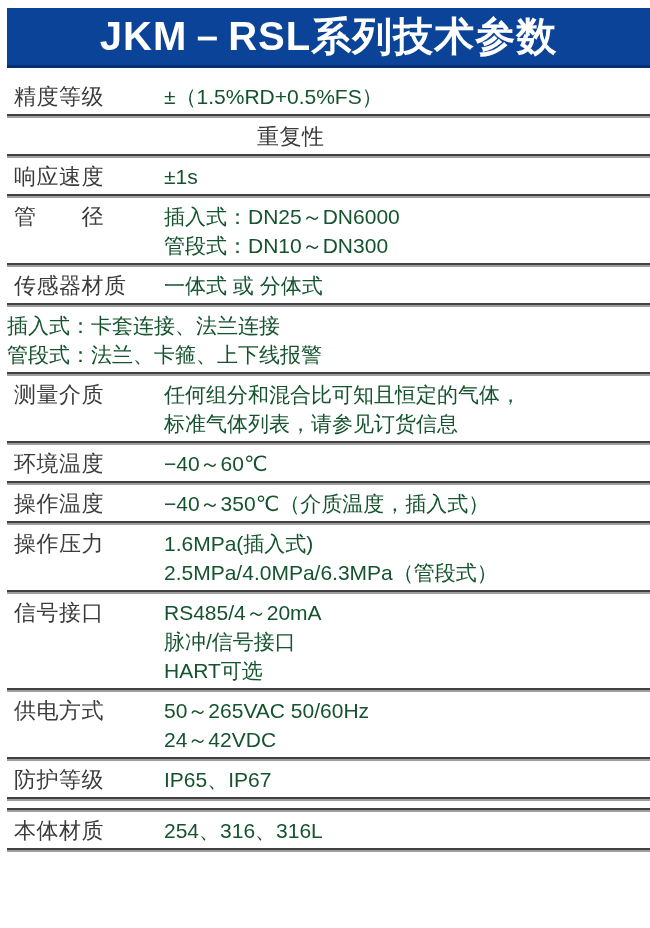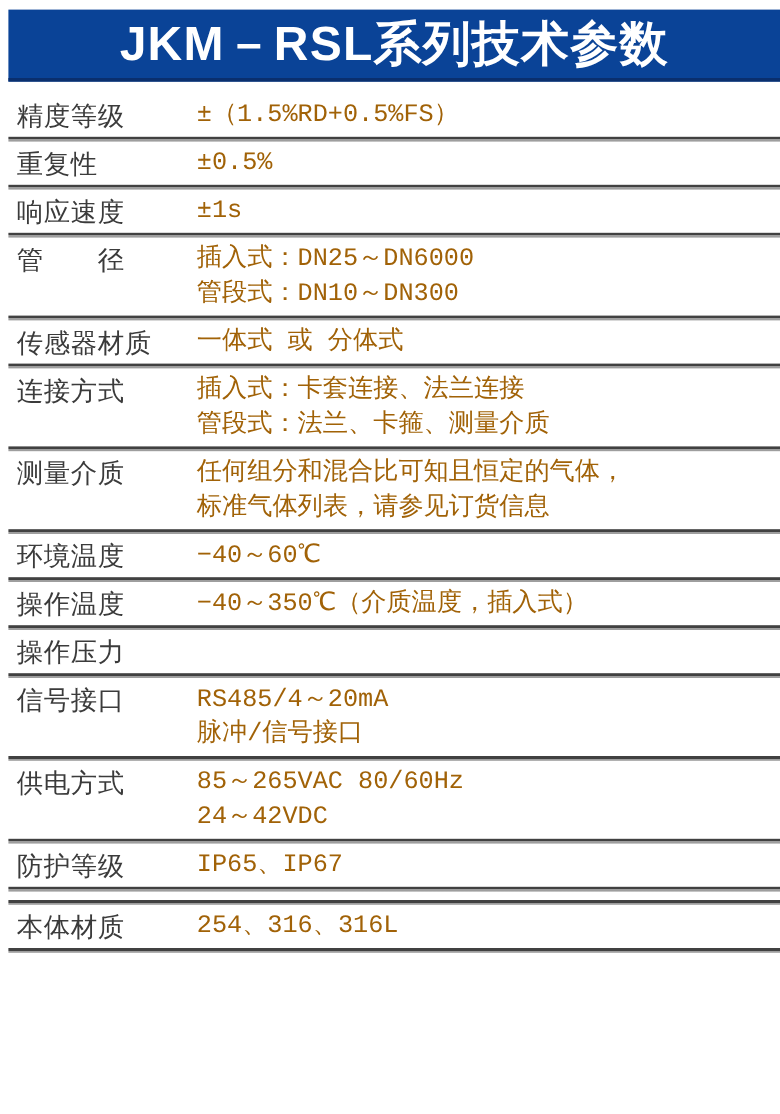--- a/index.html
+++ b/index.html
@@ -35,38 +35,38 @@
     letter-spacing: 1px;
     white-space: nowrap;
   }
   .spec-table {
     margin-top: 10px;
   }
   .row {
     display: flex;
     align-items: flex-start;
     padding: 4px 0 3px 0;
+    justify-content: center;
   }
   .label-cell {
     width: 157px;
     flex: 0 0 157px;
     box-sizing: border-box;
     padding-left: 7px;
     font-size: 22px;
     line-height: 29px;
     color: #3b3b3b;
     letter-spacing: 0.5px;
     white-space: nowrap;
   }
   .value-cell {
     flex: 1;
     font-size: 21px;
     line-height: 29px;
-    color: #a16207;
-    font-family: Liberation Mono, monospace;
+    color: #14532d;
   }
   .value-line {
     white-space: nowrap;
   }
   .divider {
     height: 4px;
     background: linear-gradient(to bottom, #414141 0%, #414141 55%, #9e9e9e 55%, #9e9e9e 100%);
   }
 </style>
 </head>
@@ -80,23 +80,20 @@
   <div class="spec-table" id="spec-table">
       <div class="row">
         <div class="label-cell">精度等级</div>
         <div class="value-cell">
           <div class="value-line">±（1.5%RD+0.5%FS）</div>
         </div>
       </div>
       <div class="divider"></div>
       <div class="row">
         <div class="label-cell">重复性</div>
-        <div class="value-cell">
-          <div class="value-line">±0.5%</div>
-        </div>
       </div>
       <div class="divider"></div>
       <div class="row">
         <div class="label-cell">响应速度</div>
         <div class="value-cell">
           <div class="value-line">±1s</div>
         </div>
       </div>
       <div class="divider"></div>
       <div class="row">
@@ -108,24 +105,23 @@
       </div>
       <div class="divider"></div>
       <div class="row">
         <div class="label-cell">传感器材质</div>
         <div class="value-cell">
           <div class="value-line">一体式 或 分体式</div>
         </div>
       </div>
       <div class="divider"></div>
       <div class="row">
-        <div class="label-cell">连接方式</div>
         <div class="value-cell">
           <div class="value-line">插入式：卡套连接、法兰连接</div>
-          <div class="value-line">管段式：法兰、卡箍、测量介质</div>
+          <div class="value-line">管段式：法兰、卡箍、上下线报警</div>
         </div>
       </div>
       <div class="divider"></div>
       <div class="row">
         <div class="label-cell">测量介质</div>
         <div class="value-cell">
           <div class="value-line">任何组分和混合比可知且恒定的气体，</div>
           <div class="value-line">标准气体列表，请参见订货信息</div>
         </div>
       </div>
@@ -139,34 +135,39 @@
       <div class="divider"></div>
       <div class="row">
         <div class="label-cell">操作温度</div>
         <div class="value-cell">
           <div class="value-line">−40～350℃（介质温度，插入式）</div>
         </div>
       </div>
       <div class="divider"></div>
       <div class="row">
         <div class="label-cell">操作压力</div>
+        <div class="value-cell">
+          <div class="value-line">1.6MPa(插入式)</div>
+          <div class="value-line">2.5MPa/4.0MPa/6.3MPa（管段式）</div>
+        </div>
       </div>
       <div class="divider"></div>
       <div class="row">
         <div class="label-cell">信号接口</div>
         <div class="value-cell">
           <div class="value-line">RS485/4～20mA</div>
           <div class="value-line">脉冲/信号接口</div>
+          <div class="value-line">HART可选</div>
         </div>
       </div>
       <div class="divider"></div>
       <div class="row">
         <div class="label-cell">供电方式</div>
         <div class="value-cell">
-          <div class="value-line">85～265VAC 80/60Hz</div>
+          <div class="value-line">50～265VAC 50/60Hz</div>
           <div class="value-line">24～42VDC</div>
         </div>
       </div>
       <div class="divider"></div>
       <div class="row">
         <div class="label-cell">防护等级</div>
         <div class="value-cell">
           <div class="value-line">IP65、IP67</div>
         </div>
       </div>

